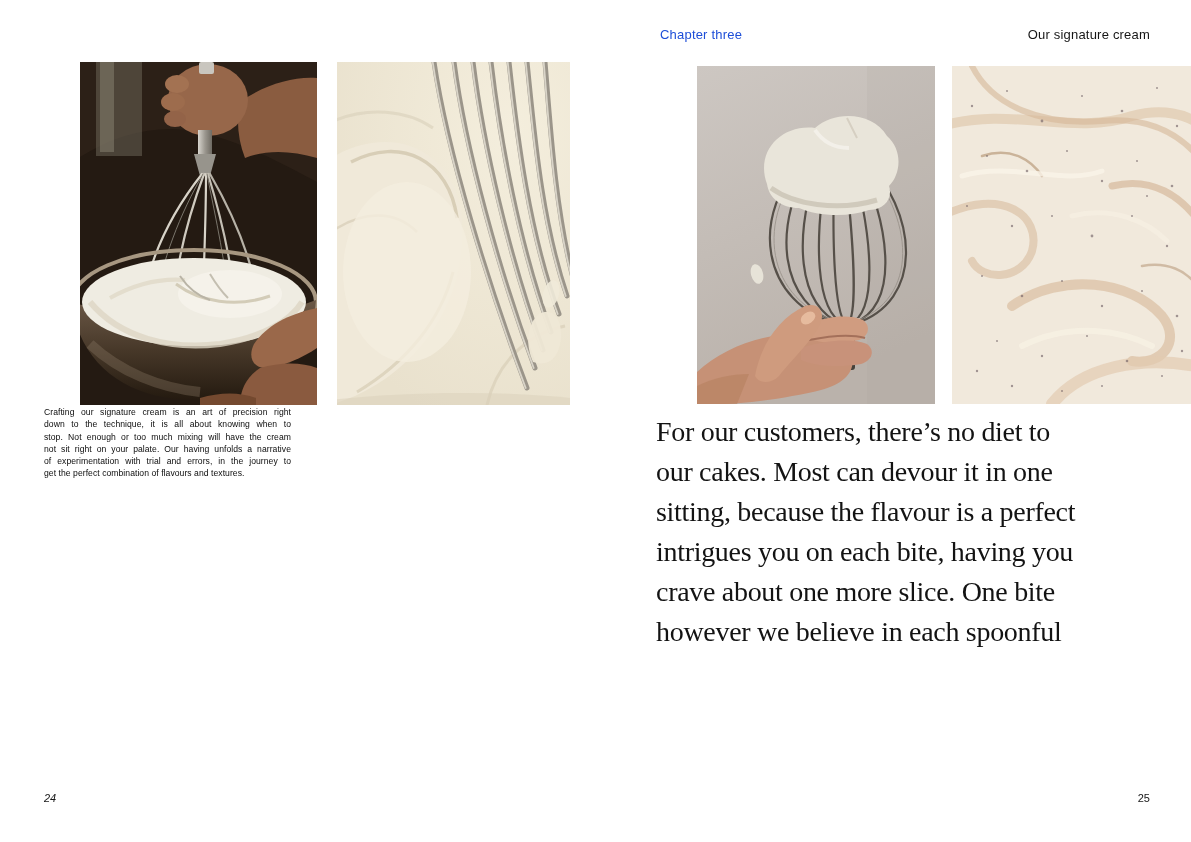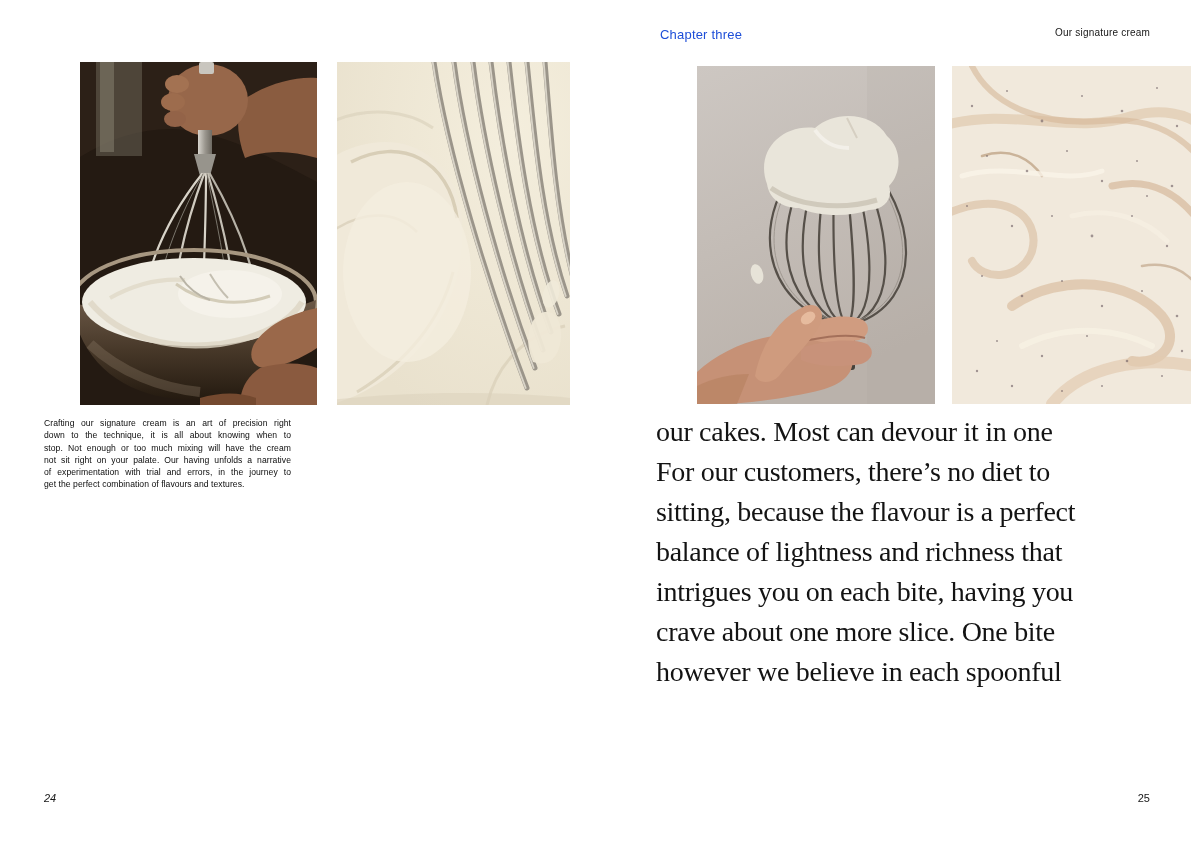--- a/index.html
+++ b/index.html
@@ -7,27 +7,27 @@
     position:relative;width:1191px;height:842px;background:#ffffff;
     font-family:"Liberation Sans",sans-serif;color:#1a1a1a;overflow:hidden;
   }
   .photo{position:absolute;overflow:hidden;background:#ddd;}
   .photo svg{display:block;width:100%;height:100%;}
   #photo1{left:40px;top:46px;width:237px;height:343px;}
   #photo2{left:297px;top:46px;width:233px;height:343px;}
   #photo3{left:657px;top:50px;width:238px;height:338px;}
   #photo4{left:912px;top:50px;width:243px;height:338px;}
 
-  .caption{position:absolute;left:44px;top:417px;width:247px;
+  .caption{position:absolute;left:44px;top:406px;width:247px;
     font-size:8.6px;line-height:12.3px;color:#0c0c0c;letter-spacing:0.05px;}
   .cap-line{text-align:justify;text-align-last:justify;}
   .cap-line:last-child{text-align-last:left;}
 
   .header-left{position:absolute;left:660px;top:27px;font-size:13px;letter-spacing:0.2px;color:#1d4ed8;}
-  .header-right{position:absolute;right:41px;top:27px;font-size:10px;letter-spacing:0.2px;color:#161616;text-align:right;}
+  .header-right{position:absolute;right:41px;top:27px;font-size:13px;letter-spacing:0.2px;color:#161616;text-align:right;}
 
   .body-text{position:absolute;left:656px;top:412px;width:510px;
     font-family:"Liberation Serif",serif;font-size:28px;line-height:40px;
     color:#131313;letter-spacing:-0.3px;}
   .body-line{white-space:pre;}
 
   .page-num{position:absolute;font-size:11px;color:#161616;}
   .pn-left{left:44px;top:792px;font-style:italic;}
   .pn-right{right:41px;top:792px;text-align:center;}
 </style>
@@ -237,24 +237,23 @@
           <circle cx="110" cy="325" r="1"></circle>
           <circle cx="25" cy="305" r="1.2"></circle>
         <circle cx="150" cy="320" r="1"></circle>
           <circle cx="230" cy="285" r="1.2"></circle>
           <circle cx="195" cy="130" r="1"></circle>
       </g>
     </svg>
   </figure>
 
   <div class="body-text">
+    <div class="body-line">For our customers, there’s no diet to</div>
     <div class="body-line">our cakes. Most can devour it in one</div>
-    <div class="body-line">For our customers, there’s no diet to</div>
     <div class="body-line">sitting, because the flavour is a perfect</div>
-    <div class="body-line">balance of lightness and richness that</div>
     <div class="body-line">intrigues you on each bite, having you</div>
     <div class="body-line">crave about one more slice. One bite</div>
     <div class="body-line">however we believe in each spoonful</div>
   </div>
 
   <div class="page-num pn-right">25</div>
 
 </div>
 
 </body></html>

